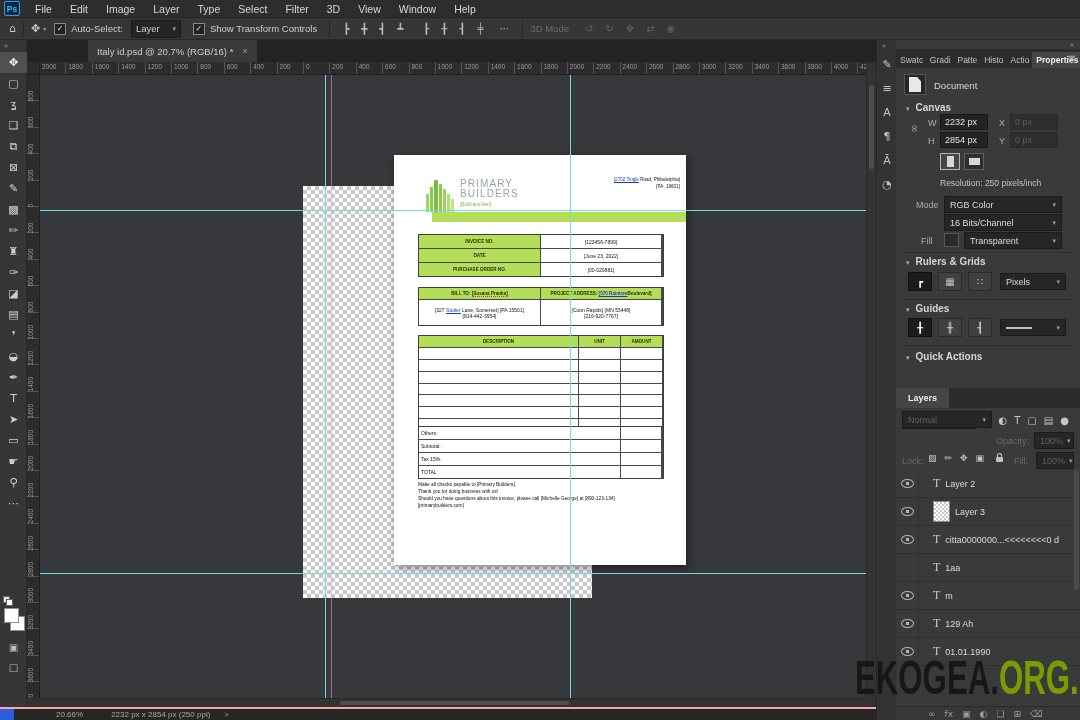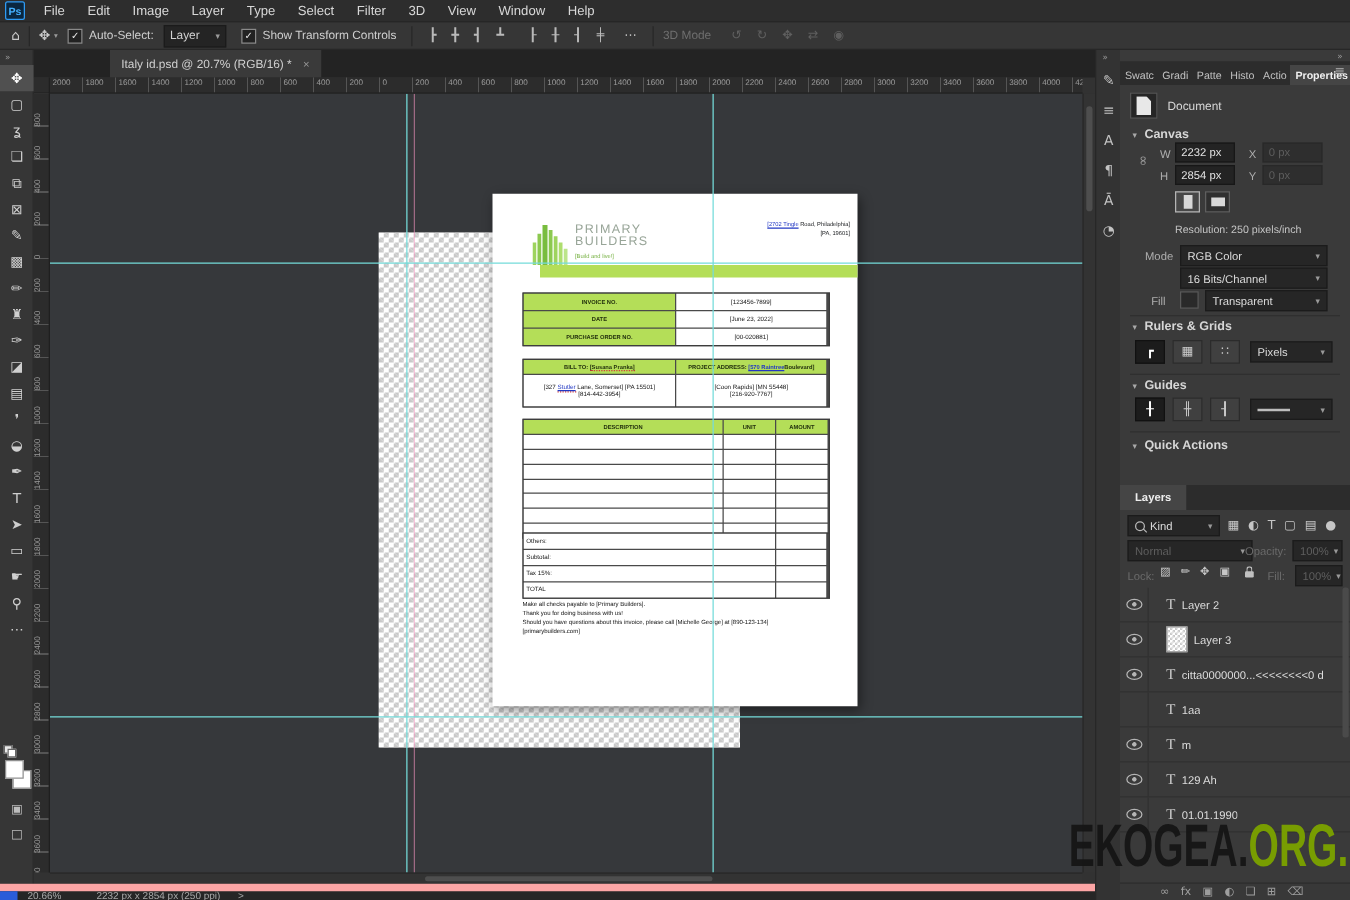--- a/index.html
+++ b/index.html
@@ -176,21 +176,21 @@
   .lrow.thumb .thumbbox{display:inline-block;}
   .lname{font-size:9px;color:#dcdcdc;white-space:nowrap;}
   .lbottom{position:absolute;left:0;top:666px;width:184px;height:14px;background:#383838;
            border-top:1px solid #2c2c2c;display:flex;align-items:center;gap:9px;
            padding-left:32px;box-sizing:border-box;}
   .lbottom span{color:#9e9e9e;font-size:9px;}
   .lscroll{position:absolute;right:1px;top:430px;width:5px;height:120px;background:#4a4a4a;border-radius:2px;}
 
   
   .statusbar{position:absolute;left:0;top:707px;width:876px;height:13px;background:#262626;
-             border-top:6px solid #fca5a5;box-sizing:border-box;display:flex;align-items:center;}
+             border-top:2px solid #fca5a5;box-sizing:border-box;display:flex;align-items:center;padding-left:34px;}
   .bluesq{position:absolute;left:0;top:0;width:14px;height:12px;background:#2b5cd9;}
   .st{font-size:8px;color:#a8a8a8;}
 
   
   .wm{position:absolute;left:855px;top:650px;font-size:48px;font-weight:bold;z-index:50;
       transform:scaleX(.65);transform-origin:left top;white-space:nowrap;color:#161616;opacity:.97;}
   .wm .g{color:#7ba100;}
 </style>
 </head>
 <body>
@@ -666,21 +666,21 @@
     <div style="position:absolute;left:86px;top:375px;display:flex;gap:7px;align-items:center">
 
     <span class="ficon icon">▦</span>
         <span class="ficon icon">◐</span>
         <span class="ficon icon">T</span>
         <span class="ficon icon">▢</span>
         <span class="ficon icon">▤</span>
         <span class="ficon icon">●</span>
       </div>
 
-    <div class="psel gray" style="left:6px;top:392px;width:100px">
+    <div class="psel gray" style="left:6px;top:371px;width:90px">
         <span>Normal</span>
       </div>
     <span class="plab" style="left:100px;top:396px;color:#6a6a6a">Opacity:</span>
     <div class="psel gray" style="left:138px;top:392px;width:40px">
         <span>100%</span>
       </div>
 
     <span class="plab" style="left:6px;top:416px;color:#6a6a6a">Lock:</span>
     <div style="position:absolute;left:32px;top:413px;display:flex;gap:8px;align-items:center">
 

